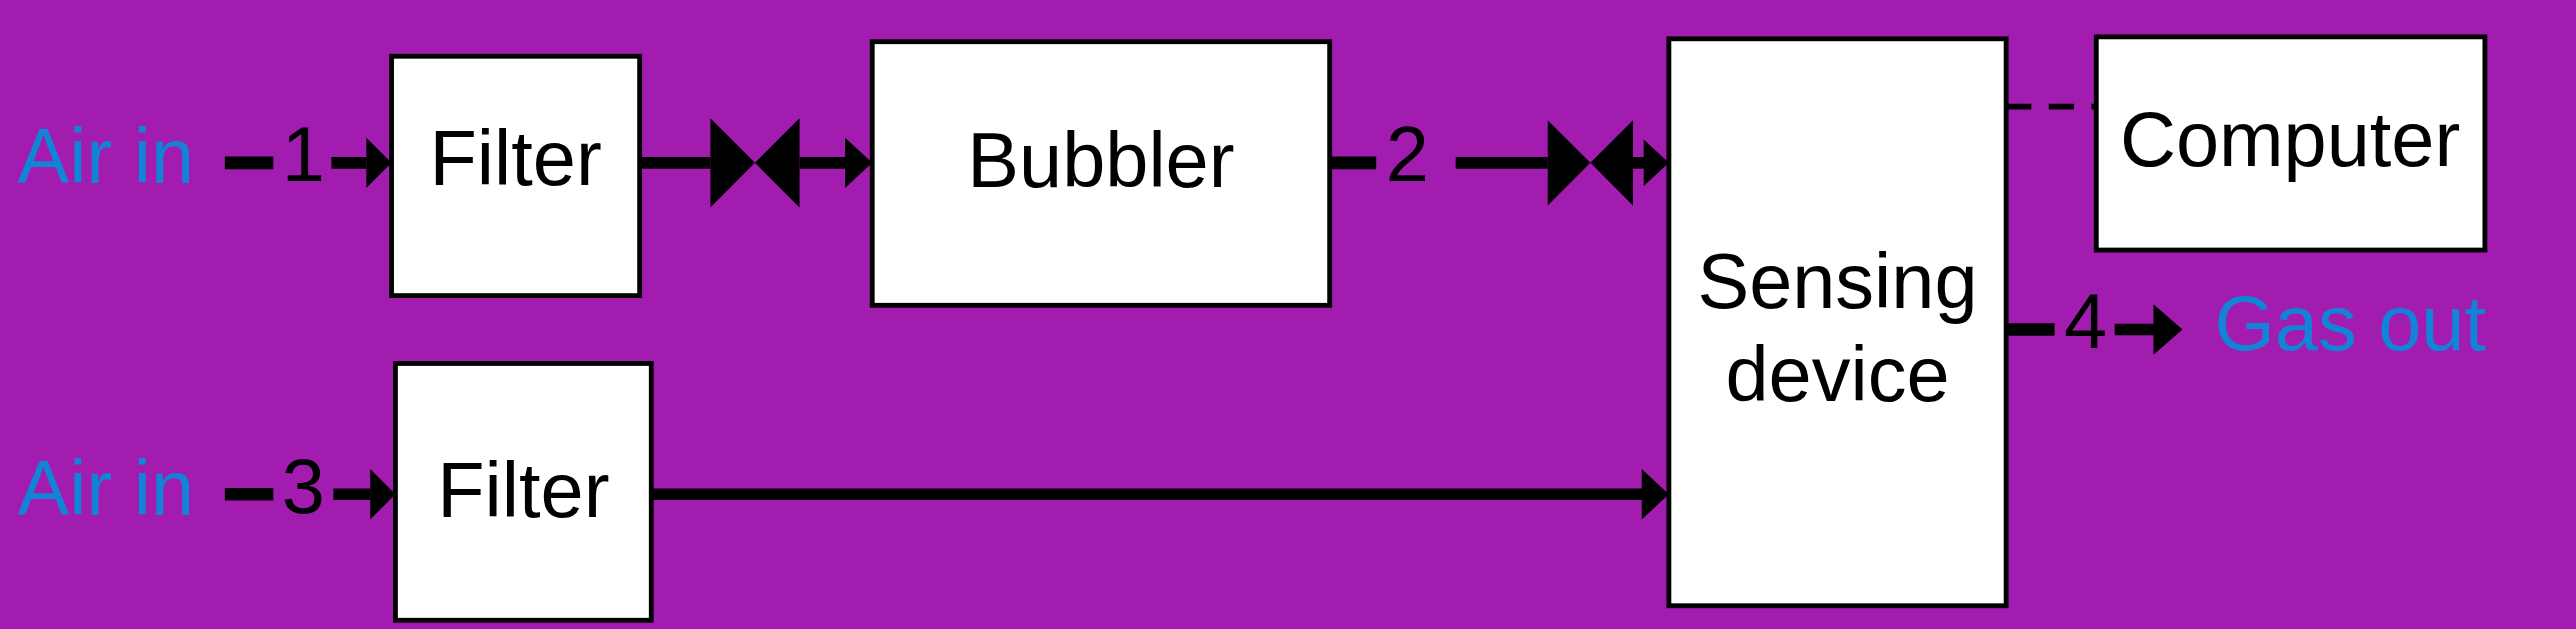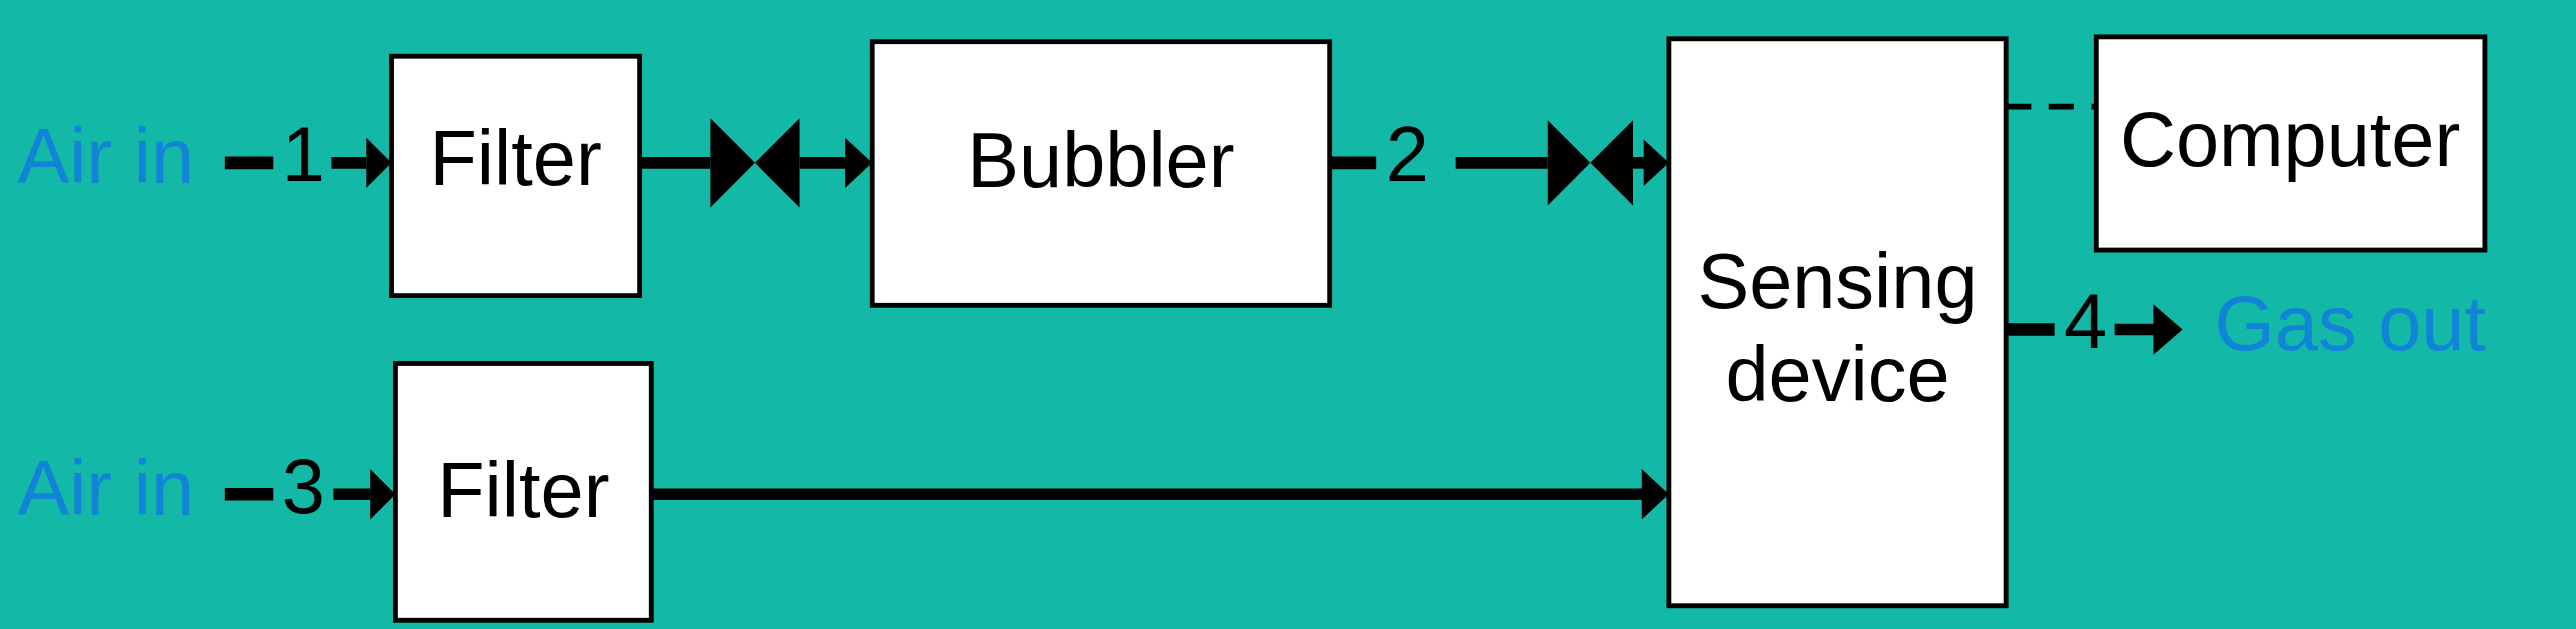--- a/index.html
+++ b/index.html
@@ -10,21 +10,21 @@
   body {
     width: 2576px;
     height: 630px;
     overflow: hidden;
     font-family: "Liberation Sans", sans-serif;
   }
   #diagram-root {
     position: relative;
     width: 2576px;
     height: 630px;
-    background: #14b8a6;
+    background: #a21caf;
   }
   svg#flow-svg {
     display: block;
     width: 2576px;
     height: 630px;
   }
   .box-rect {
     fill: #ffffff;
     stroke: #000000;
     stroke-width: 5;

